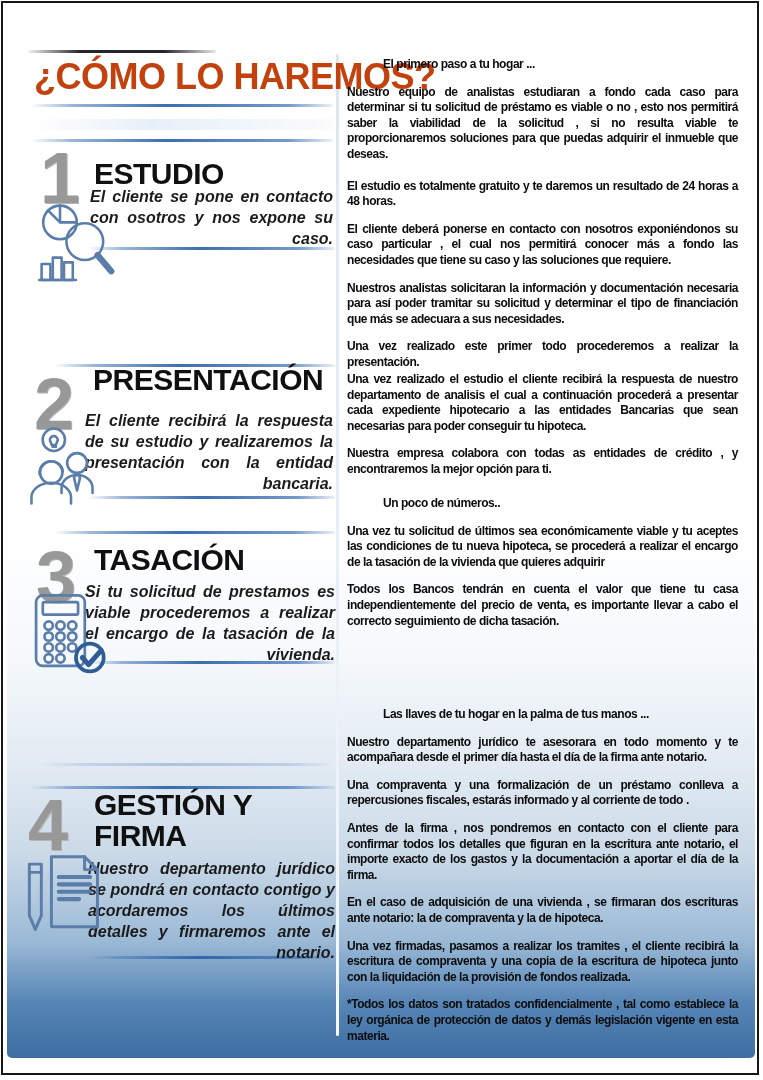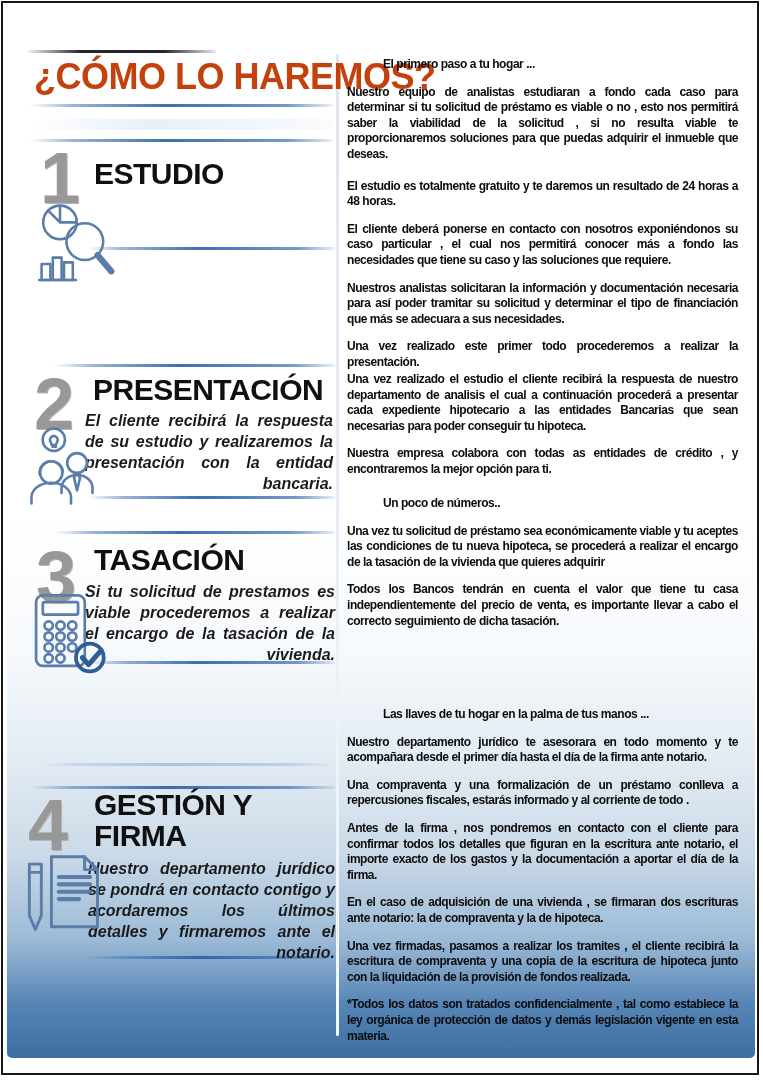--- a/index.html
+++ b/index.html
@@ -83,37 +83,38 @@
   <div class="vsep"></div>
 
   <div class="dline"></div>
   <h1 class="main-title">¿CÓMO LO HAREMOS?</h1>
   <div class="hline" style="left:30px; top:104px; width:303px;"></div>
   <div class="softband"></div>
   <div class="hline" style="left:30px; top:139px; width:303px;"></div>
 
   <div class="step-num" style="left:40px; top:149px;">1</div>
   <div class="step-title" style="left:94px; top:158px;">ESTUDIO</div>
+  <div class="step-desc" style="left:90px; top:186px; width:243px;">El cliente se pone en contacto con osotros y nos expone su caso.</div>
   <span class="icon" style="left:36px; top:200px;">
     <svg width="80" height="88" viewBox="0 0 100 110" fill="none" stroke="#5b7da9" stroke-width="3.2" stroke-linecap="round" stroke-linejoin="round">
       <circle cx="30" cy="28" r="21"></circle>
       <path d="M30 28 L30 7 M30 28 L51 28 M30 28 L15 13"></path>
       <rect x="7" y="80" width="11" height="20"></rect>
       <rect x="21" y="72" width="11" height="28"></rect>
       <rect x="35" y="78" width="11" height="22"></rect>
       <path d="M4 100 h46"></path>
       <circle cx="61" cy="52" r="23"></circle>
       <path d="M77 69 L94 89" stroke-width="8"></path>
     </svg>
   </span>
   <div class="hline" style="left:88px; top:247px; width:247px;"></div>
 
   <div class="hline" style="left:54px; top:364px; width:281px;"></div>
   <div class="step-num" style="left:34px; top:375px;">2</div>
-  <div class="step-title" style="left:93px; top:374px;">PRESENTACIÓN</div>
+  <div class="step-title" style="left:93px; top:364px;">PRESENTACIÓN</div>
   <div class="step-desc" style="left:85px; top:410px; width:248px;">El cliente recibirá la respuesta de su estudio y realizaremos la presentación con la entidad bancaria.</div>
   <span class="icon" style="left:22px; top:424px;">
     <svg width="86" height="90" viewBox="0 0 100 100" fill="none" stroke="#5b7da9" stroke-width="3" stroke-linecap="round" stroke-linejoin="round">
       <circle cx="37" cy="16" r="13"></circle>
       <path d="M33.5 19 a4.5 4.5 0 1 1 7 0 l-1 3 h-5 z M35.5 24 h4"></path>
       <circle cx="64" cy="43" r="11.5"></circle>
       <path d="M46 78 v-6 a18 15 0 0 1 36 0 v6"></path>
       <path d="M64 55 l-3.5 5 3.5 15 3.5-15 z"></path>
       <circle cx="34" cy="54" r="13"></circle>
       <path d="M20.5 56 a13.5 13.5 0 0 1 27 -3"></path>
@@ -172,21 +173,21 @@
     <p>Una vez realizado este primer todo  procederemos a realizar la presentación.</p>
   </div>
 
   <div class="rblock" style="top:372px;">
     <p>Una vez realizado el estudio el  cliente recibirá la respuesta de  nuestro departamento de analisis el cual a continuación procederá a  presentar cada expediente hipotecario a las entidades Bancarias que sean necesarias para poder conseguir tu hipoteca.</p>
     <p>Nuestra empresa colabora con todas as entidades de crédito , y encontraremos la mejor opción para ti.</p>
   </div>
 
   <div class="rblock" style="top:496px;">
     <p class="intro">Un poco de números..</p>
-    <p>Una vez tu solicitud de préstamo sea económicamente viable y tu aceptes las condiciones de tu nueva hipoteca, se procederá a realizar el encargo de la tasación de la vivienda que quieres adquirir</p>
+    <p>Una vez tu solicitud de últimos sea económicamente viable y tu aceptes las condiciones de tu nueva hipoteca, se procederá a realizar el encargo de la tasación de la vivienda que quieres adquirir</p>
     <p>Todos los Bancos tendrán en cuenta el valor que tiene tu casa independientemente del precio de venta, es importante llevar a cabo el correcto seguimiento de dicha tasación.</p>
   </div>
 
   <div class="rblock" style="top:707px;">
     <p class="intro">Las llaves de tu hogar en la palma de tus manos ...</p>
     <p>Nuestro departamento jurídico te asesorara en todo momento y te acompañara desde el primer día hasta el día de la firma ante notario.</p>
     <p>Una compraventa y una formalización de un préstamo conlleva a repercusiones fiscales, estarás informado y al corriente de todo .</p>
     <p>Antes de la firma , nos pondremos en contacto con el cliente para confirmar todos los detalles que figuran en la  escritura ante notario, el importe exacto de los gastos y la documentación a aportar el día de la firma.</p>
     <p>En el caso de adquisición de una vivienda , se firmaran dos escrituras ante notario: la de compraventa y la de hipoteca.</p>
     <p>Una vez firmadas, pasamos a realizar los tramites , el cliente recibirá la escritura de compraventa y una copia de la escritura de hipoteca junto con la liquidación de la provisión de fondos realizada.</p>

